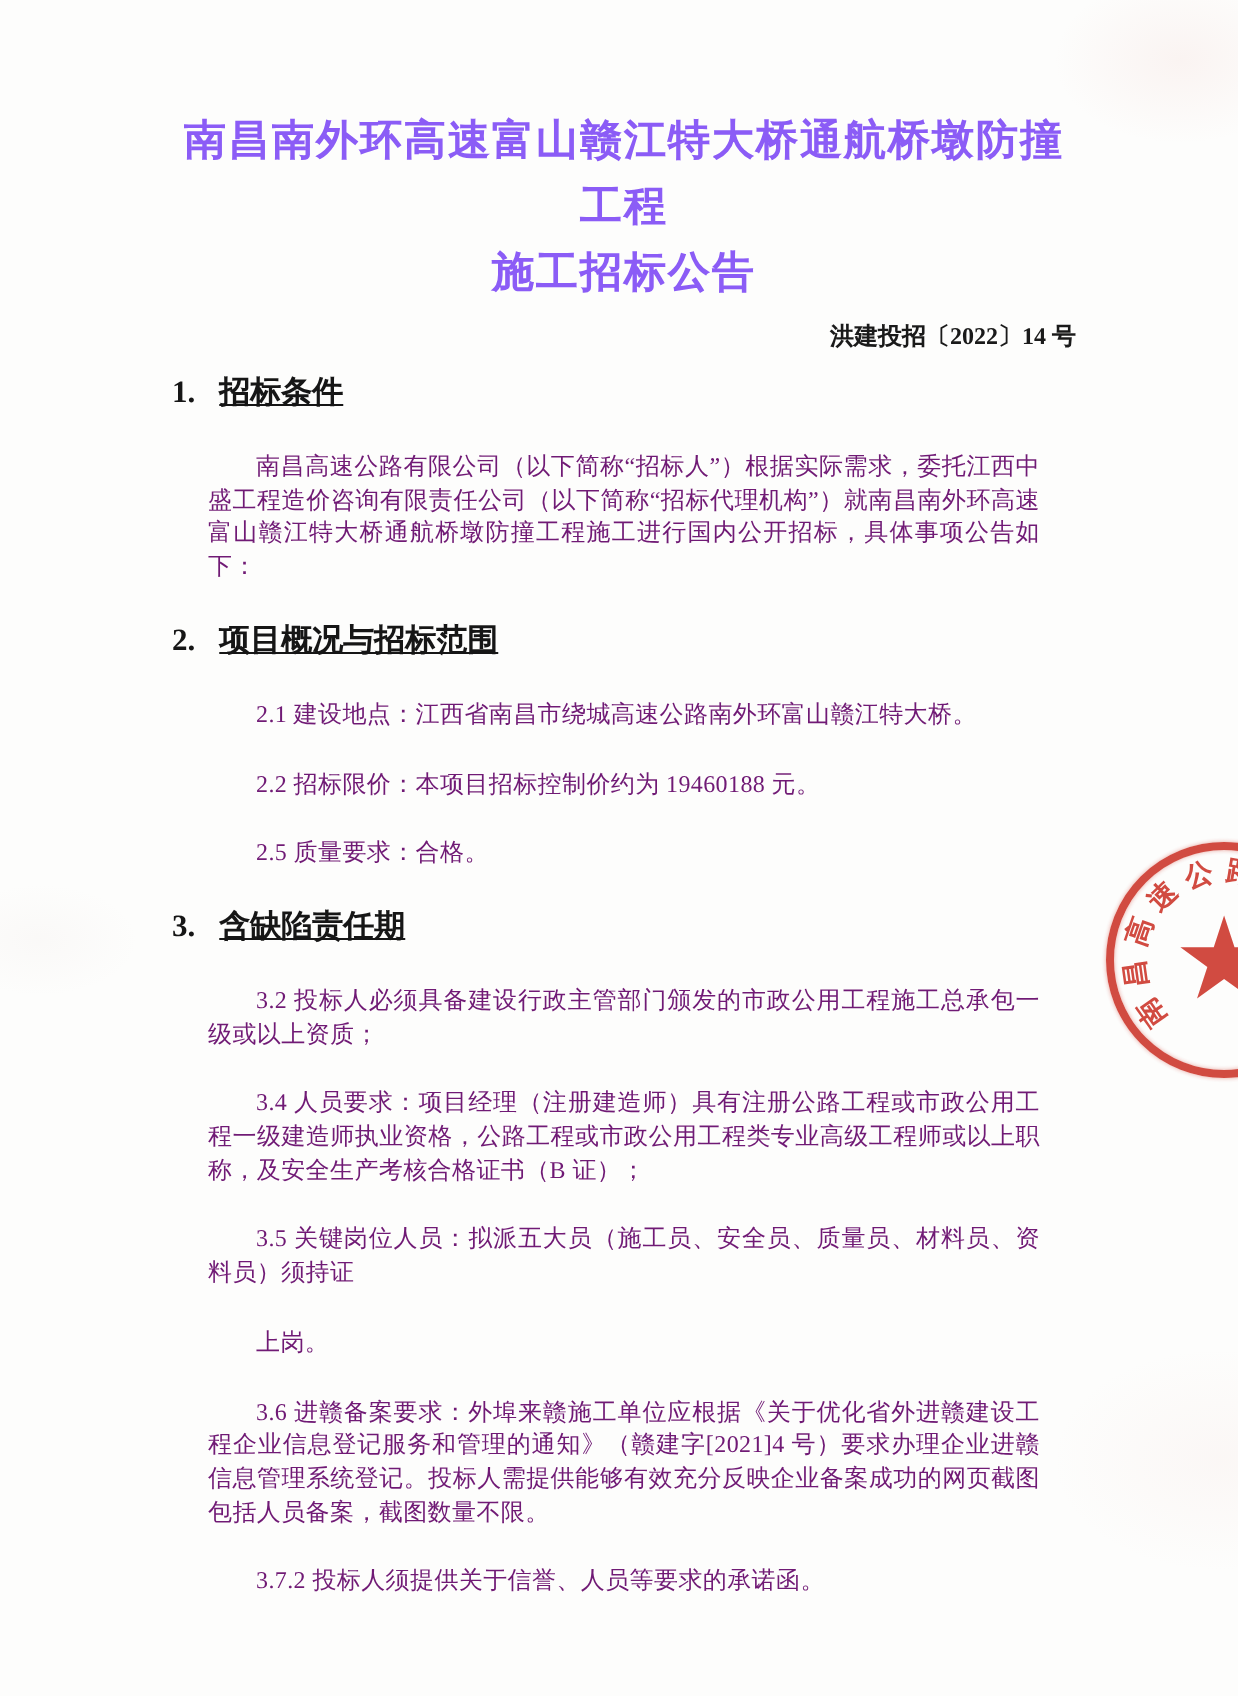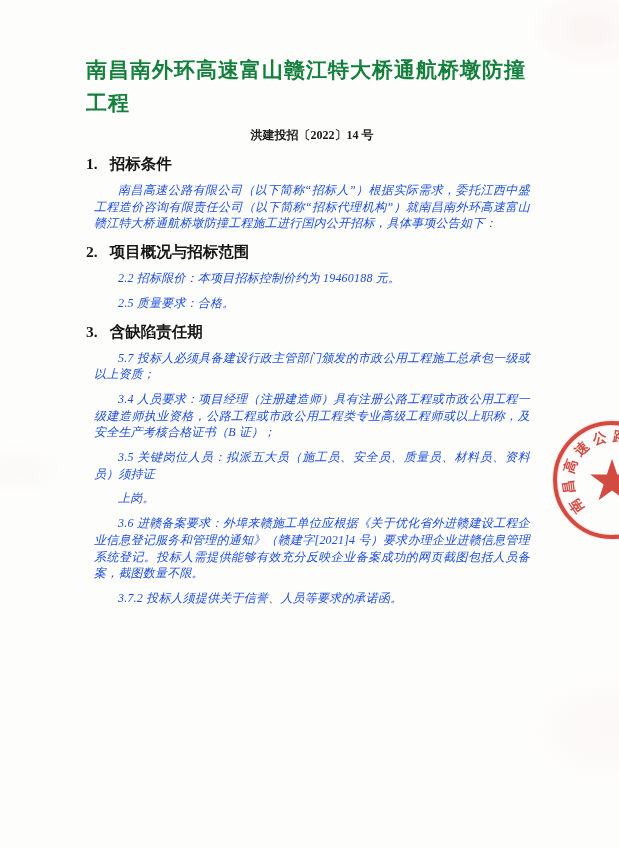--- a/index.html
+++ b/index.html
@@ -22,41 +22,41 @@
       radial-gradient(90px 60px at 590px 30px, rgba(225,160,150,0.10), rgba(225,160,150,0) 70%),
       radial-gradient(120px 80px at 610px 730px, rgba(225,170,160,0.07), rgba(225,170,160,0) 70%),
       radial-gradient(70px 40px at 20px 470px, rgba(200,180,175,0.06), rgba(200,180,175,0) 70%);
   }
   .content{
     position:absolute;
     left:86px;top:54px;width:452px;
   }
   .doc-title{
     font-size:21px;line-height:33px;
-    font-weight:bold;text-align:left;
-    letter-spacing:1px;color:#15803d;
+    font-weight:bold;text-align:center;
+    letter-spacing:1px;color:#8b5cf6;
     margin:0;
   }
   .doc-number{
     font-size:12px;font-weight:bold;
-    text-align:center;
+    text-align:right;
     margin:7px 0 0 0;color:#1a1a1a;
   }
   .sec-heading{
     font-size:15.5px;line-height:21px;
     font-weight:bold;color:#161616;
     margin:9px 0 6px 0;
+    text-decoration:underline;
   }
   .sec-num{display:inline-block;margin-right:12px;}
   .para{
     font-size:12px;line-height:16.7px;
     text-align:justify;text-indent:2em;
-    margin:8px;color:#1d4ed8;
+    margin:18px;color:#701a75;
     letter-spacing:0.2px;
-    font-style:italic;
   }
   
   .stamp{
     position:absolute;
     left:553px;top:421px;
     width:118px;height:118px;
     opacity:0.88;
     pointer-events:none;
   }
   .stamp-ring{
@@ -81,37 +81,39 @@
 </style>
 </head>
 <body>
 
 <div class="page">
   <div class="scan-tint"></div>
 
   <div class="content">
 
     <div class="doc-title">南昌南外环高速富山赣江特大桥通航桥墩防撞工程</div>
+    <div class="doc-title">施工招标公告</div>
     <div class="doc-number">洪建投招〔2022〕14 号</div>
 
     <div class="sec-heading">
       <span class="sec-num">1.</span><span>招标条件</span>
     </div>
     <p class="para">南昌高速公路有限公司（以下简称“招标人”）根据实际需求，委托江西中盛工程造价咨询有限责任公司（以下简称“招标代理机构”）就南昌南外环高速富山赣江特大桥通航桥墩防撞工程施工进行国内公开招标，具体事项公告如下：</p>
 
     <div class="sec-heading">
       <span class="sec-num">2.</span><span>项目概况与招标范围</span>
     </div>
+    <p class="para">2.1 建设地点：江西省南昌市绕城高速公路南外环富山赣江特大桥。</p>
     <p class="para">2.2 招标限价：本项目招标控制价约为 19460188 元。</p>
     <p class="para">2.5 质量要求：合格。</p>
 
     <div class="sec-heading">
       <span class="sec-num">3.</span><span>含缺陷责任期</span>
     </div>
-    <p class="para">5.7 投标人必须具备建设行政主管部门颁发的市政公用工程施工总承包一级或以上资质；</p>
+    <p class="para">3.2 投标人必须具备建设行政主管部门颁发的市政公用工程施工总承包一级或以上资质；</p>
     <p class="para">3.4 人员要求：项目经理（注册建造师）具有注册公路工程或市政公用工程一级建造师执业资格，公路工程或市政公用工程类专业高级工程师或以上职称，及安全生产考核合格证书（B 证）；</p>
     <p class="para">3.5 关键岗位人员：拟派五大员（施工员、安全员、质量员、材料员、资料员）须持证</p>
     <p class="para">上岗。</p>
     <p class="para">3.6 进赣备案要求：外埠来赣施工单位应根据《关于优化省外进赣建设工程企业信息登记服务和管理的通知》（赣建字[2021]4 号）要求办理企业进赣信息管理系统登记。投标人需提供能够有效充分反映企业备案成功的网页截图包括人员备案，截图数量不限。</p>
     <p class="para">3.7.2 投标人须提供关于信誉、人员等要求的承诺函。</p>
 
   </div>
 
   <div class="stamp">
     <div class="stamp-ring"></div>

